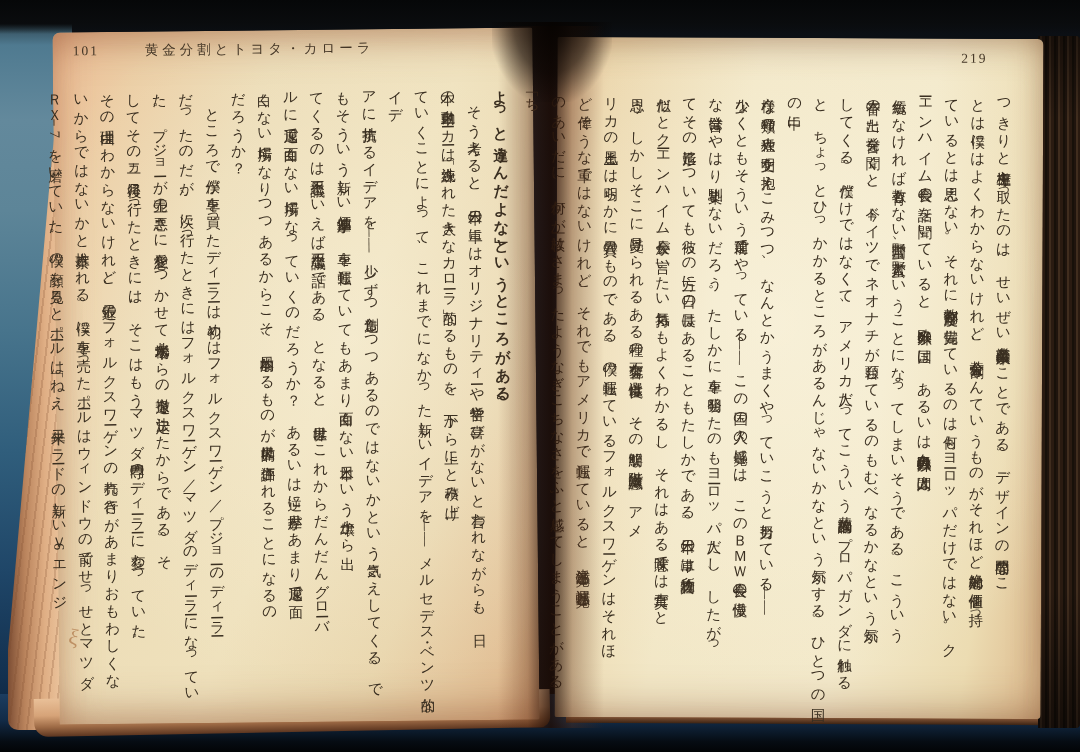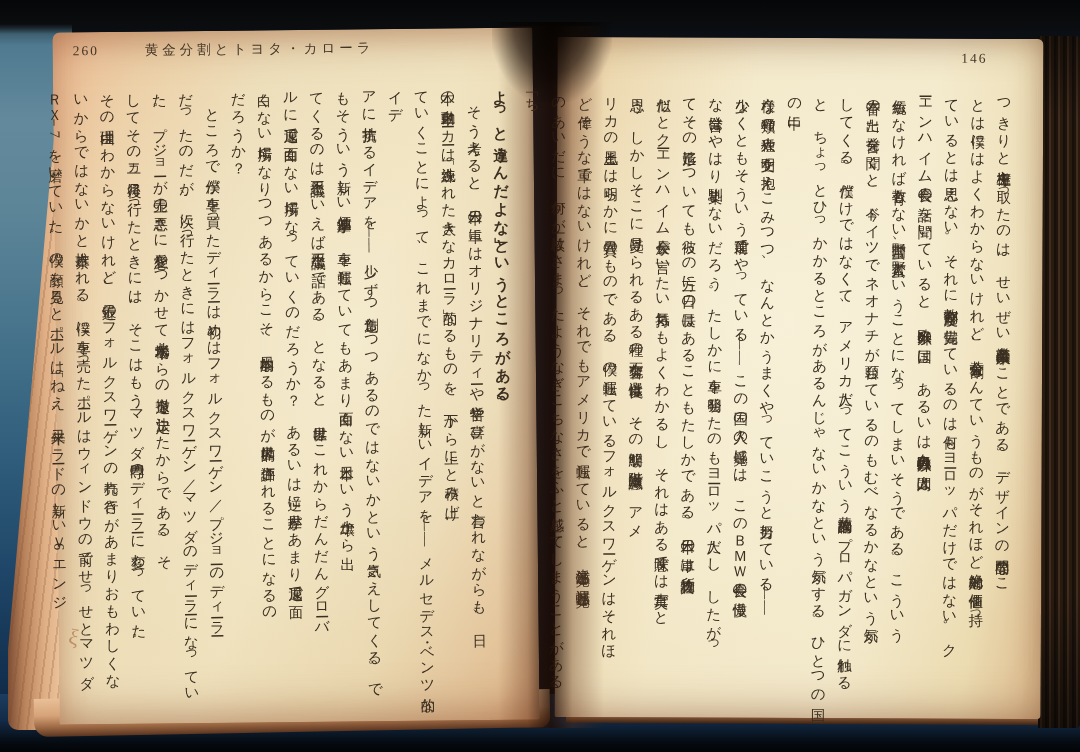--- a/index.html
+++ b/index.html
@@ -129,21 +129,21 @@
 <div class="bg-bottom-navy"></div>
 <div class="bg-top-black"></div>
 
 <div class="edge-left-stack"></div>
 <div class="edge-bottom-left"></div>
 <div class="edge-bottom-right"></div>
 <div class="fore-edge-right"></div>
 
 <div class="page page-left">
   <div class="running-header">
-    <span class="pnum">260</span><span class="htitle">黄金分割とトヨタ・カローラ</span>
+    <span class="pnum">101</span><span class="htitle">黄金分割とトヨタ・カローラ</span>
   </div>
   <div class="vtext vtext-left">
     <div class="tcol emphasis">よっと違うんだよな」というところがある。</div>
     <div class="tcol">　そう考えると、日本の車にはオリジナリティーや哲学や喜びがないと言われながらも、日</div>
     <div class="tcol">本の自動車メーカーは「洗練された大きなカローラ」的なるものを、下から上にと積み上げ</div>
     <div class="tcol">ていくことによって、これまでになかった新しいイデアを――メルセデス・ベンツ的なイデ</div>
     <div class="tcol">アに拮抗するイデアを――少しずつ創造しつつあるのではないかという気さえしてくる。で</div>
     <div class="tcol">もそういう新しい価値基準が、車を運転していてもあまり面白くない日本という土壌から出</div>
     <div class="tcol">てくるのは不思議といえば不思議な話である。となると、世界はこれからだんだんグローバ</div>
     <div class="tcol">ルに退屈で面白くない場所になっていくのだろうか？　あるいは逆に世界があまり退屈で面</div>
@@ -154,21 +154,21 @@
     <div class="tcol">た。プジョーが売上の悪さに愛想をつかせて北米市場からの撤退を決定したからである。そ</div>
     <div class="tcol">してその二ヵ月後に行ったときには、そこはもうマツダ専門のディーラーに変わっていた。</div>
     <div class="tcol">その理由はわからないけれど、最近のフォルクスワーゲンの売れ行きがあまりおもわしくな</div>
     <div class="tcol">いからではないかと推察される。僕に車を売ったポールはウィンドウの前でせっせとマツダ</div>
     <div class="tcol">ＲＸ－7を磨いていた。僕の顔を見るとポールは「ねえ、来年コラードの新しいＶ6エンジ</div>
   </div>
   <div class="pen-scribble">ξ</div>
 </div>
 
 <div class="page page-right">
-  <div class="pagenum-right">146</div>
+  <div class="pagenum-right">219</div>
   <div class="vtext vtext-right">
     <div class="tcol">つきりと主導権を取ったのは、せいぜい産業革命以来のことである。デザインの専門的なこ</div>
     <div class="tcol">とは僕にはよくわからないけれど、黄金分割なんていうものがそれほど絶対的な価値を持っ</div>
     <div class="tcol">ているとは思えない。それに教育制度が完備しているのは何もヨーロッパだけではない。ク</div>
     <div class="tcol">ーエンハイム会長の話を聞いていると、欧米以外の国は、あるいは白色人種以外の人間は、</div>
     <div class="tcol">伝統もなければ教育もない野蛮国、野蛮人ということになってしまいそうである。こういう</div>
     <div class="tcol">本音の出た発言を聞くと、今ドイツでネオナチが台頭しているのもむべなるかなという気が</div>
     <div class="tcol">してくる。僕だけではなくて、アメリカ人だってこういう黄禍論的なプロパガンダに触れる</div>
     <div class="tcol">と、ちょっとひっかかるところがあるんじゃないかなという気がする。ひとつの国の中に</div>
     <div class="tcol">様々な種類の人種や文明を抱えこみつつ、なんとかうまくやっていこうと努力している――</div>

